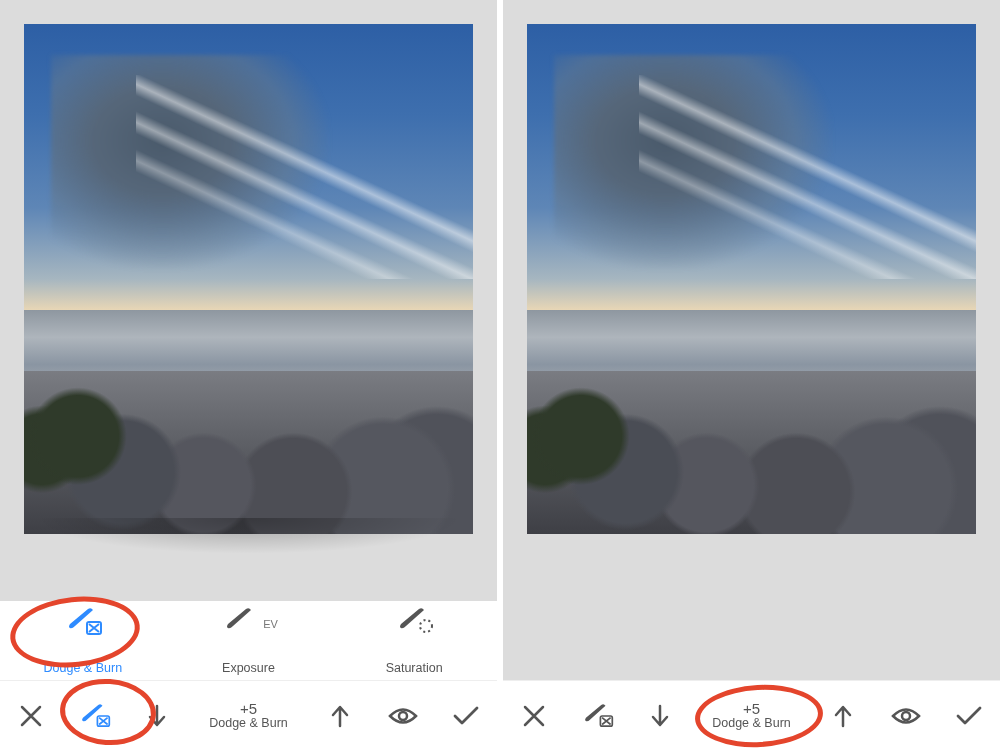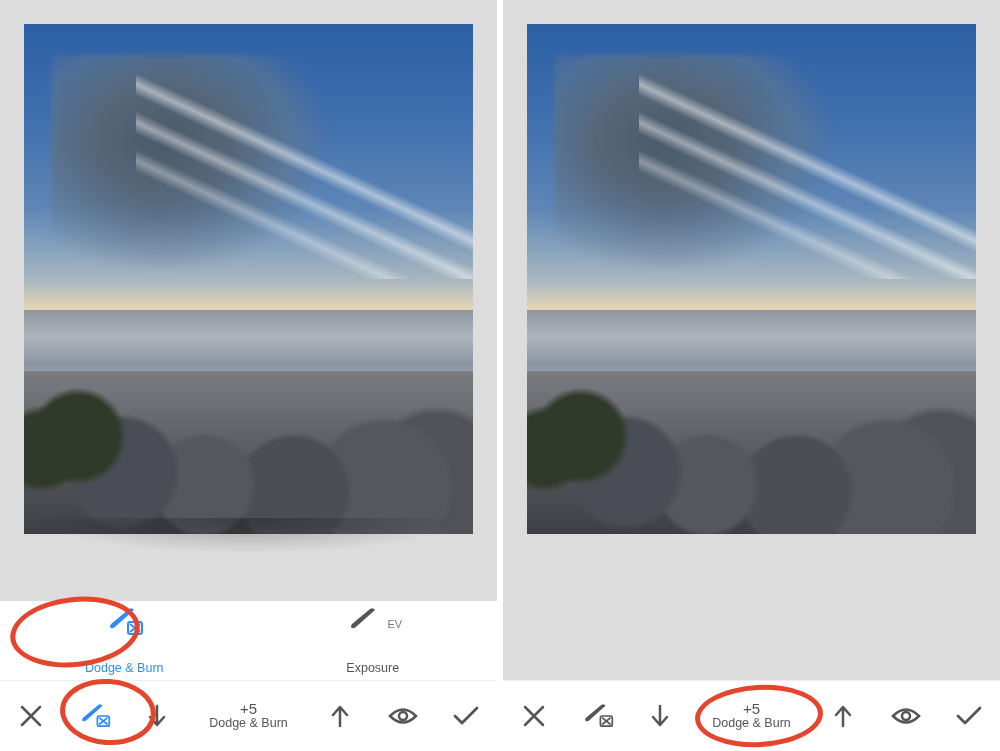--- a/index.html
+++ b/index.html
@@ -88,20 +88,29 @@
       </div>
       <div class="tool">
         <span class="ico">
           <svg width="40" height="28" viewBox="0 0 40 28">
               <path d="M30 2 L12 18 Q9 21 7 20 Q5 19 7 16 L25 1 Q28 -1 30 2 Z" fill="#555"></path>
             </svg>
           <span class="badge">EV</span>
         </span>
         <span>Exposure</span>
       </div>
+      <div class="tool">
+        <span class="ico">
+          <svg width="40" height="28" viewBox="0 0 40 28">
+              <path d="M30 2 L12 18 Q9 21 7 20 Q5 19 7 16 L25 1 Q28 -1 30 2 Z" fill="#555"></path>
+              <circle cx="32" cy="18" r="6" fill="none" stroke="#555" stroke-width="2" stroke-dasharray="2 3"></circle>
+            </svg>
+        </span>
+        <span>Saturation</span>
+      </div>
     </div>
 
     <div class="bottombar">
       <div class="act">
         <svg width="26" height="26" viewBox="0 0 26 26">
             <path d="M4 4 L22 22 M22 4 L4 22" stroke="#555" stroke-width="2.5" stroke-linecap="round"></path>
           </svg>
       </div>
       <div class="act">
         <svg width="34" height="28" viewBox="0 0 40 28">

